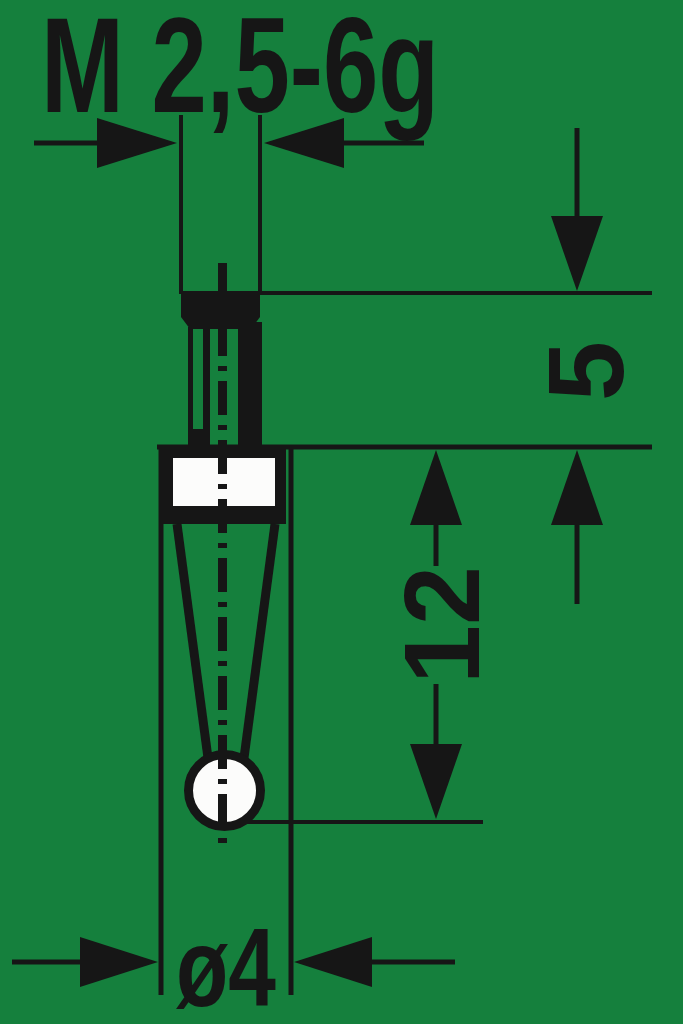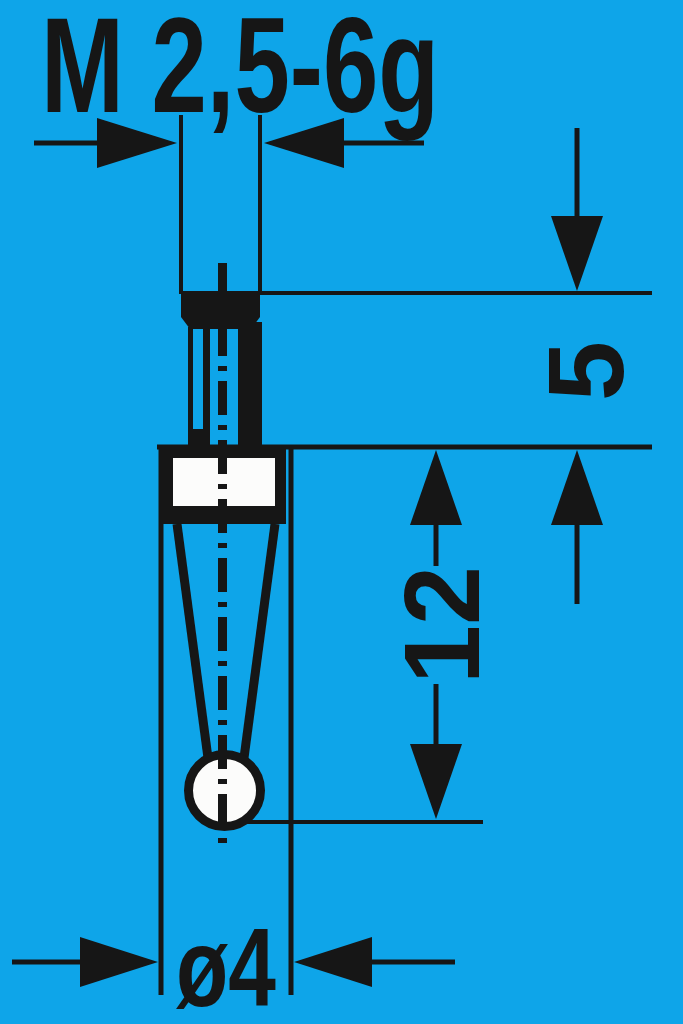--- a/index.html
+++ b/index.html
@@ -4,21 +4,21 @@
 <style>
   html, body {
     margin: 0;
     padding: 0;
     background: #f6f6f4;
   }
   .page {
     position: relative;
     width: 683px;
     height: 1024px;
-    background: #0ea5e9;
+    background: #15803d;
     overflow: hidden;
   }
   svg.drawing {
     position: absolute;
     left: 0;
     top: 0;
     filter: blur(0.6px);
   }
   .dim-text {
     font-family: "Liberation Sans", "DejaVu Sans", sans-serif;

